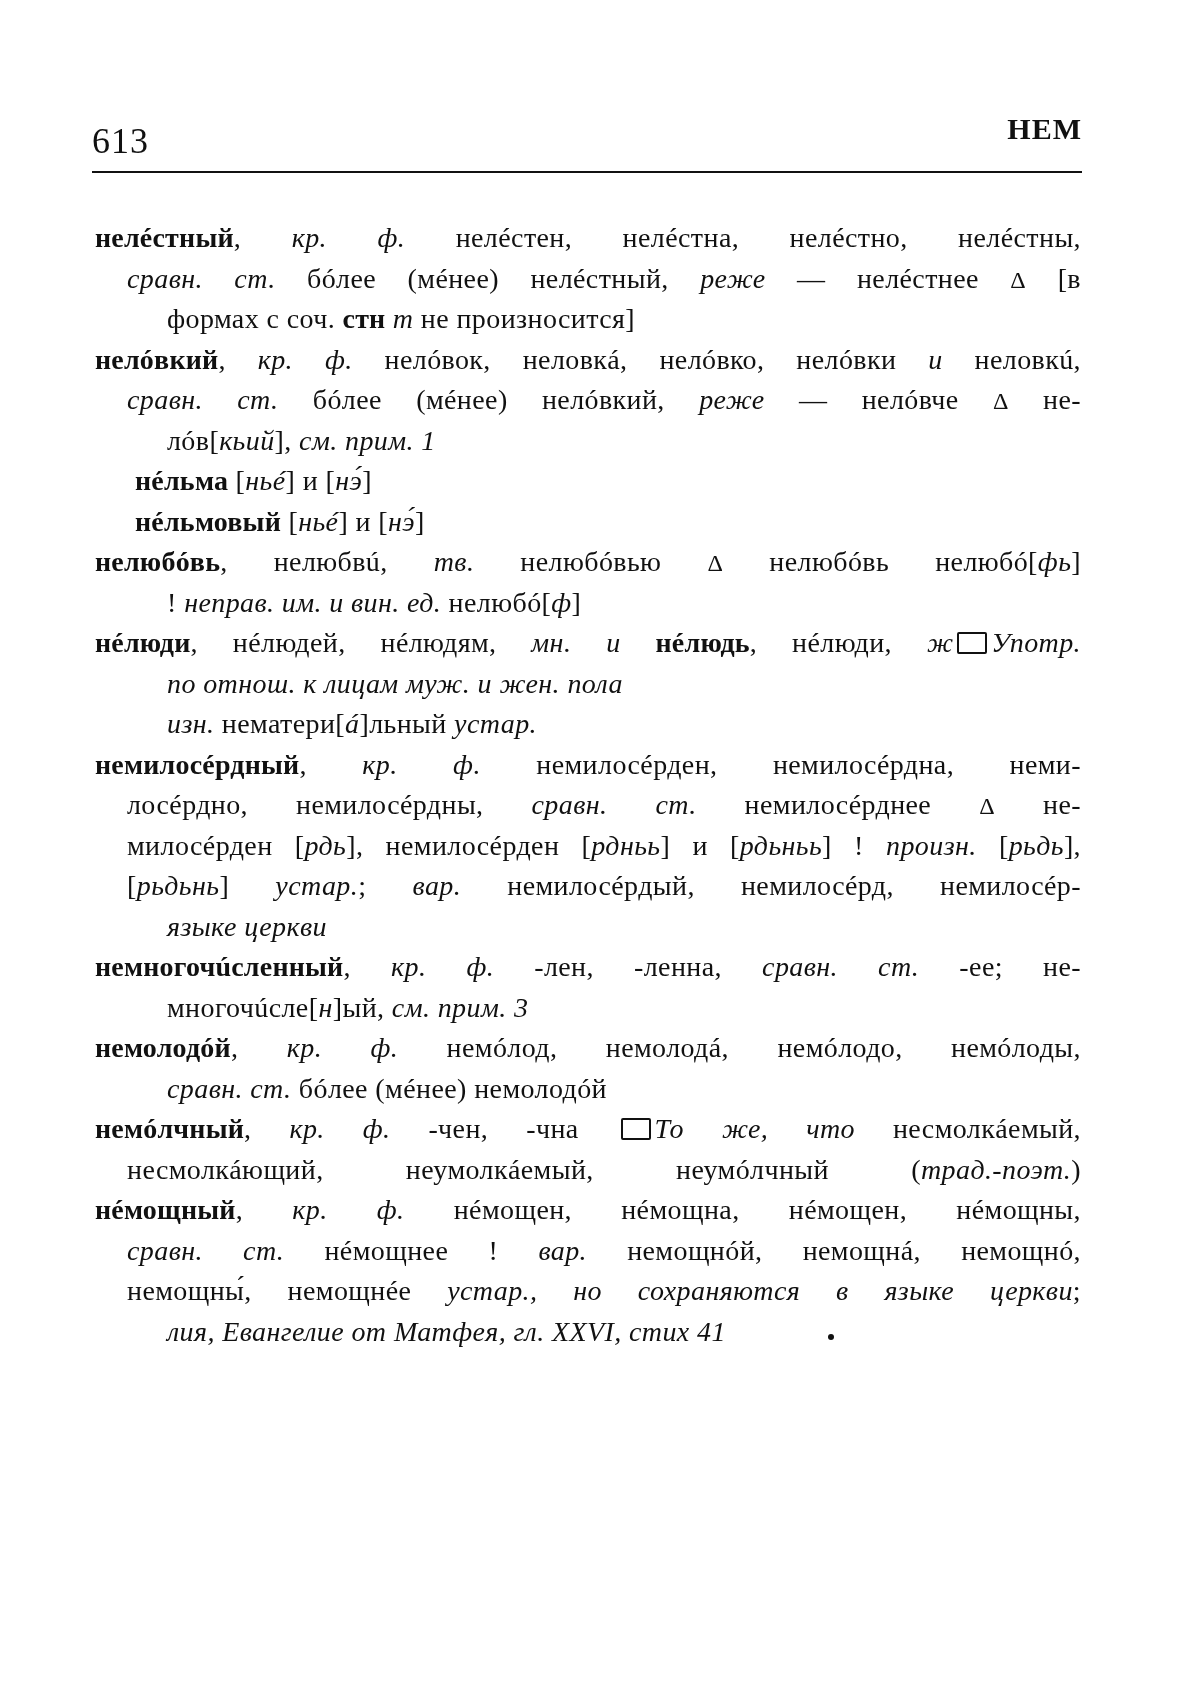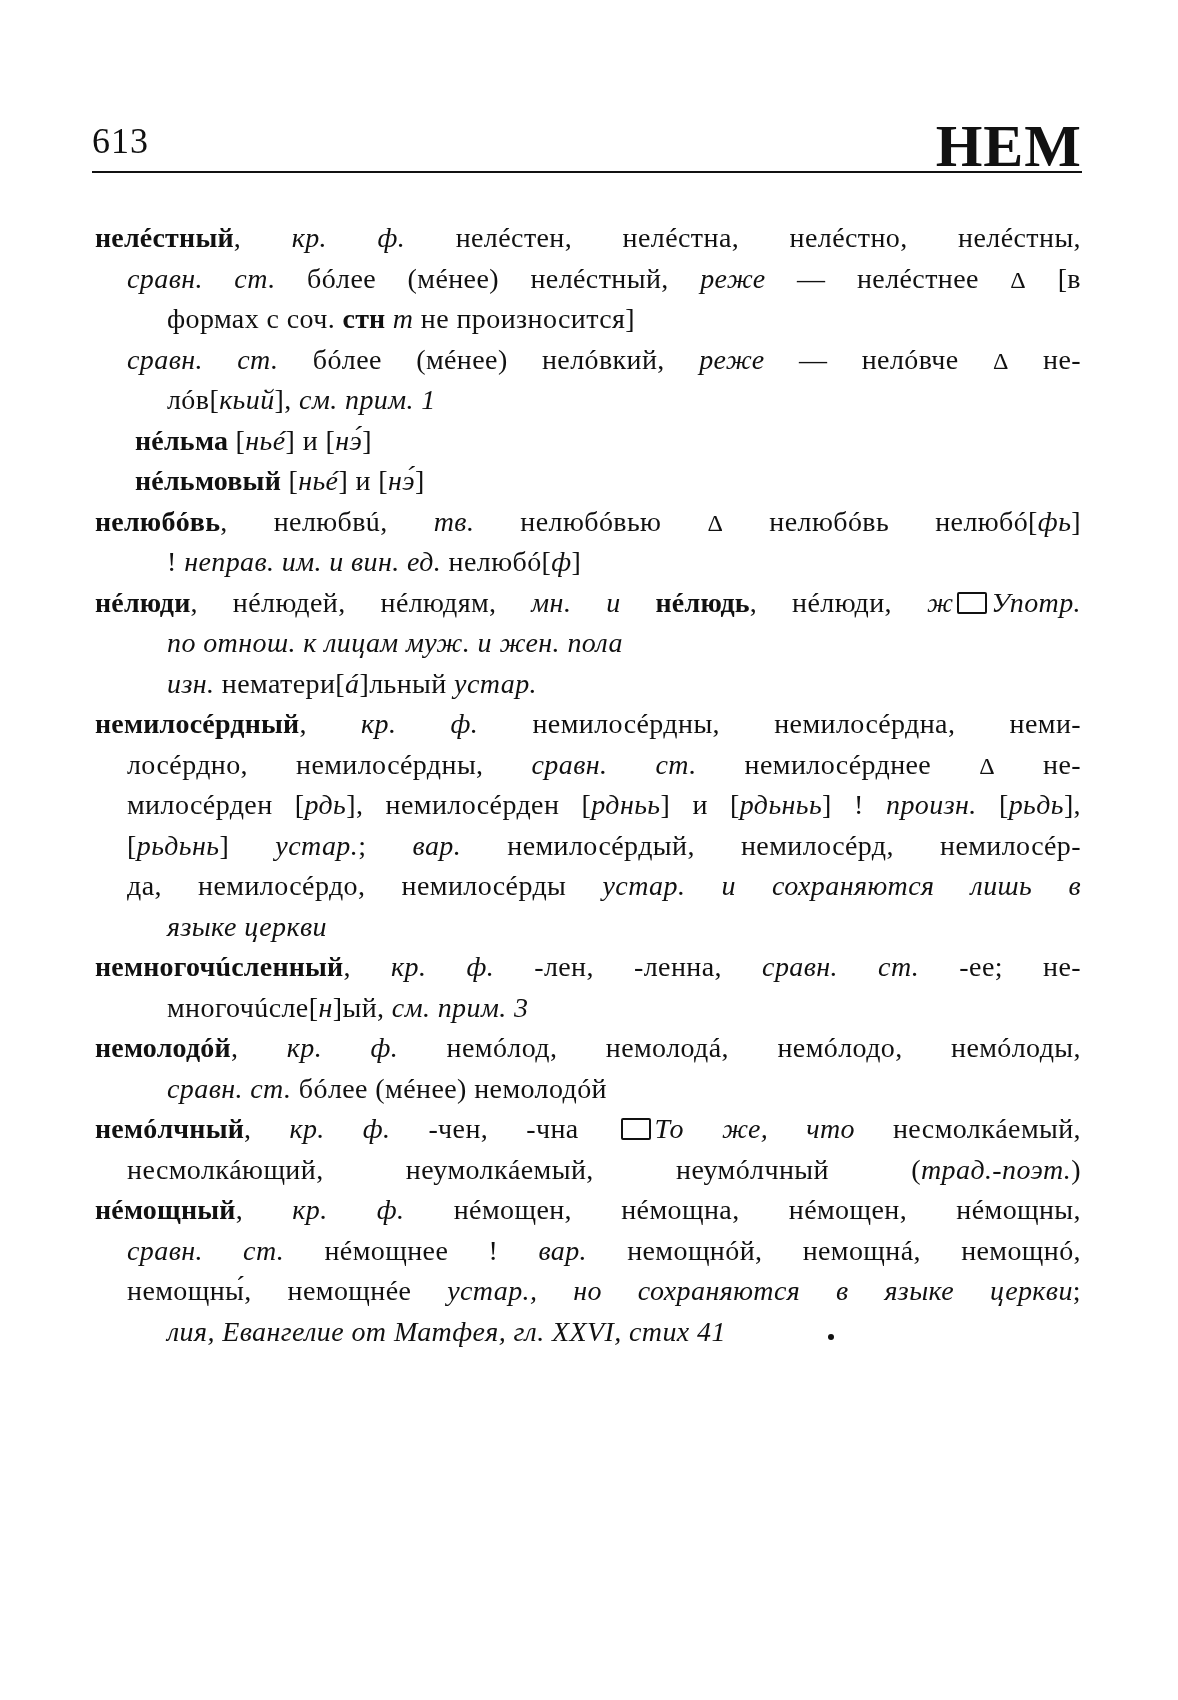--- a/index.html
+++ b/index.html
@@ -1,21 +1,21 @@
 <!DOCTYPE html>
 <html><head>
 <meta charset="utf-8">
 <style>
   html, body { margin: 0; padding: 0; background: #ffffff; }
   body { width: 1178px; height: 1700px; position: relative; overflow: hidden;
          font-family: "Liberation Serif", "DejaVu Serif", serif; color: #111111; }
   .page { position: absolute; left: 0; top: 0; width: 1178px; height: 1700px; }
   .running-head { position: absolute; left: 92px; top: 112px; width: 990px; height: 52px; }
   .page-number { position: absolute; left: 0; top: 8px; font-size: 36px; letter-spacing: 1px; }
-  .head-word { position: absolute; right: 0; top: 0; font-size: 60px; font-weight: bold; letter-spacing: 1px; margin-left: 9px; }
+  .head-word { position: absolute; right: 0; top: 0; font-size: 30px; font-weight: bold; letter-spacing: 1px; margin-left: 9px; }
   .rule { position: absolute; left: 92px; top: 171px; width: 990px; height: 2px; background: #111; }
   .entries { position: absolute; left: 95px; top: 218px; width: 986px; }
   .line { height: 40.5px; line-height: 40.5px; font-size: 28px; white-space: nowrap;
           text-align: justify; text-align-last: justify; letter-spacing: 0.4px; }
   .line.cont { padding-left: 32px; }
   .line.last { text-align-last: left; margin-left: 40px; }
   .b { font-weight: bold; letter-spacing: 0.2px; }
   .i { font-style: italic; }
   .box { display: inline-block; width: 26px; height: 18px; border: 2.5px solid #111;
          border-radius: 2px; vertical-align: -2px; margin: 0 4px; }
@@ -29,34 +29,34 @@
 <div class="page">
   <div class="running-head">
     <span class="page-number">613</span>
     <span class="head-word">НЕМ</span>
   </div>
   <div class="rule"></div>
   <div class="entries" id="entries">
       <div class="line start"><span class="b">нелéстный</span><span>, </span><span class="i">кр. ф.</span><span> нелéстен, нелéстна, нелéстно, нелéстны,</span></div>
       <div class="line cont"><span class="i">сравн. ст.</span><span> бóлее (мéнее) нелéстный, </span><span class="i">реже</span><span> — нелéстнее </span><span class="tri">Δ</span><span> [в</span></div>
       <div class="line cont last"><span>формах с соч. </span><span class="b">стн</span><span> </span><span class="i">т</span><span> не произносится]</span></div>
+      <div class="line start"><span class="b">нелóвкий</span><span>, </span><span class="i">кр. ф.</span><span> нелóвок, неловкá, нелóвко, нелóвки </span><span class="i">и</span><span> неловкú,</span></div>
       <div class="line cont"><span class="i">сравн. ст.</span><span> бóлее (мéнее) нелóвкий, </span><span class="i">реже</span><span> — нелóвче </span><span class="tri">Δ</span><span> не-</span></div>
       <div class="line cont last"><span>лóв[</span><span class="i">кьий</span><span>], </span><span class="i">см. прим. 1</span></div>
       <div class="line start last"><span class="b">нéльма</span><span> [</span><span class="i">ньé</span><span>] и [</span><span class="i">нэ́</span><span>]</span></div>
       <div class="line start last"><span class="b">нéльмовый</span><span> [</span><span class="i">ньé</span><span>] и [</span><span class="i">нэ́</span><span>]</span></div>
       <div class="line start"><span class="b">нелюбóвь</span><span>, нелюбвú, </span><span class="i">тв.</span><span> нелюбóвью </span><span class="tri">Δ</span><span> нелюбóвь нелюбó[</span><span class="i">фь</span><span>]</span></div>
       <div class="line cont last"><span>! </span><span class="i">неправ. им. и вин. ед.</span><span> нелюбó[</span><span class="i">ф</span><span>]</span></div>
       <div class="line start"><span class="b">нéлюди</span><span>, нéлюдей, нéлюдям, </span><span class="i">мн. и</span><span> </span><span class="b">нéлюдь</span><span>, нéлюди, </span><span class="i">ж</span><span class="box"></span><span class="i">Употр.</span></div>
       <div class="line cont last"><span class="i">по отнош. к лицам муж. и жен. пола</span></div>
       <div class="line cont last"><span class="i">изн.</span><span> нематери[</span><span class="i">á</span><span>]льный </span><span class="i">устар.</span></div>
-      <div class="line start"><span class="b">немилосéрдный</span><span>, </span><span class="i">кр. ф.</span><span> немилосéрдны, немилосéрдна, неми-</span></div>
+      <div class="line start"><span class="b">немилосéрдный</span><span>, </span><span class="i">кр. ф.</span><span> немилосéрден, немилосéрдна, неми-</span></div>
       <div class="line cont"><span>лосéрдно, немилосéрдны, </span><span class="i">сравн. ст.</span><span> немилосéрднее </span><span class="tri">Δ</span><span> не-</span></div>
       <div class="line cont"><span>милосéрден [</span><span class="i">рдь</span><span>], немилосéрден [</span><span class="i">рдньь</span><span>] и [</span><span class="i">рдьньь</span><span>] ! </span><span class="i">произн.</span><span> [</span><span class="i">рьдь</span><span>],</span></div>
       <div class="line cont"><span>[</span><span class="i">рьдьнь</span><span>] </span><span class="i">устар.</span><span>; </span><span class="i">вар.</span><span> немилосéрдый, немилосéрд, немилосéр-</span></div>
-      <div class="line cont"><span>да, немилосéрдо, немилосéрды </span><span class="i">устар. и сохраняются лишь в</span></div>
       <div class="line cont last"><span class="i">языке церкви</span></div>
       <div class="line start"><span class="b">немногочúсленный</span><span>, </span><span class="i">кр. ф.</span><span> -лен, -ленна, </span><span class="i">сравн. ст.</span><span> -ее; не-</span></div>
       <div class="line cont last"><span>многочúсле[</span><span class="i">н</span><span>]ый, </span><span class="i">см. прим. 3</span></div>
       <div class="line start"><span class="b">немолодóй</span><span>, </span><span class="i">кр. ф.</span><span> немóлод, немолодá, немóлодо, немóлоды,</span></div>
       <div class="line cont last"><span class="i">сравн. ст.</span><span> бóлее (мéнее) немолодóй</span></div>
       <div class="line start"><span class="b">немóлчный</span><span>, </span><span class="i">кр. ф.</span><span> -чен, -чна </span><span class="box"></span><span class="i">То же, что</span><span> несмолкáемый,</span></div>
       <div class="line cont"><span>несмолкáющий, неумолкáемый, неумóлчный (</span><span class="i">трад.-поэт.</span><span>)</span></div>
       <div class="line start"><span class="b">нéмощный</span><span>, </span><span class="i">кр. ф.</span><span> нéмощен, нéмощна, нéмощен, нéмощны,</span></div>
       <div class="line cont"><span class="i">сравн. ст.</span><span> нéмощнее ! </span><span class="i">вар.</span><span> немощнóй, немощнá, немощнó,</span></div>
       <div class="line cont"><span>немощны́, немощнée </span><span class="i">устар., но сохраняются в языке церкви</span><span>;</span></div>

